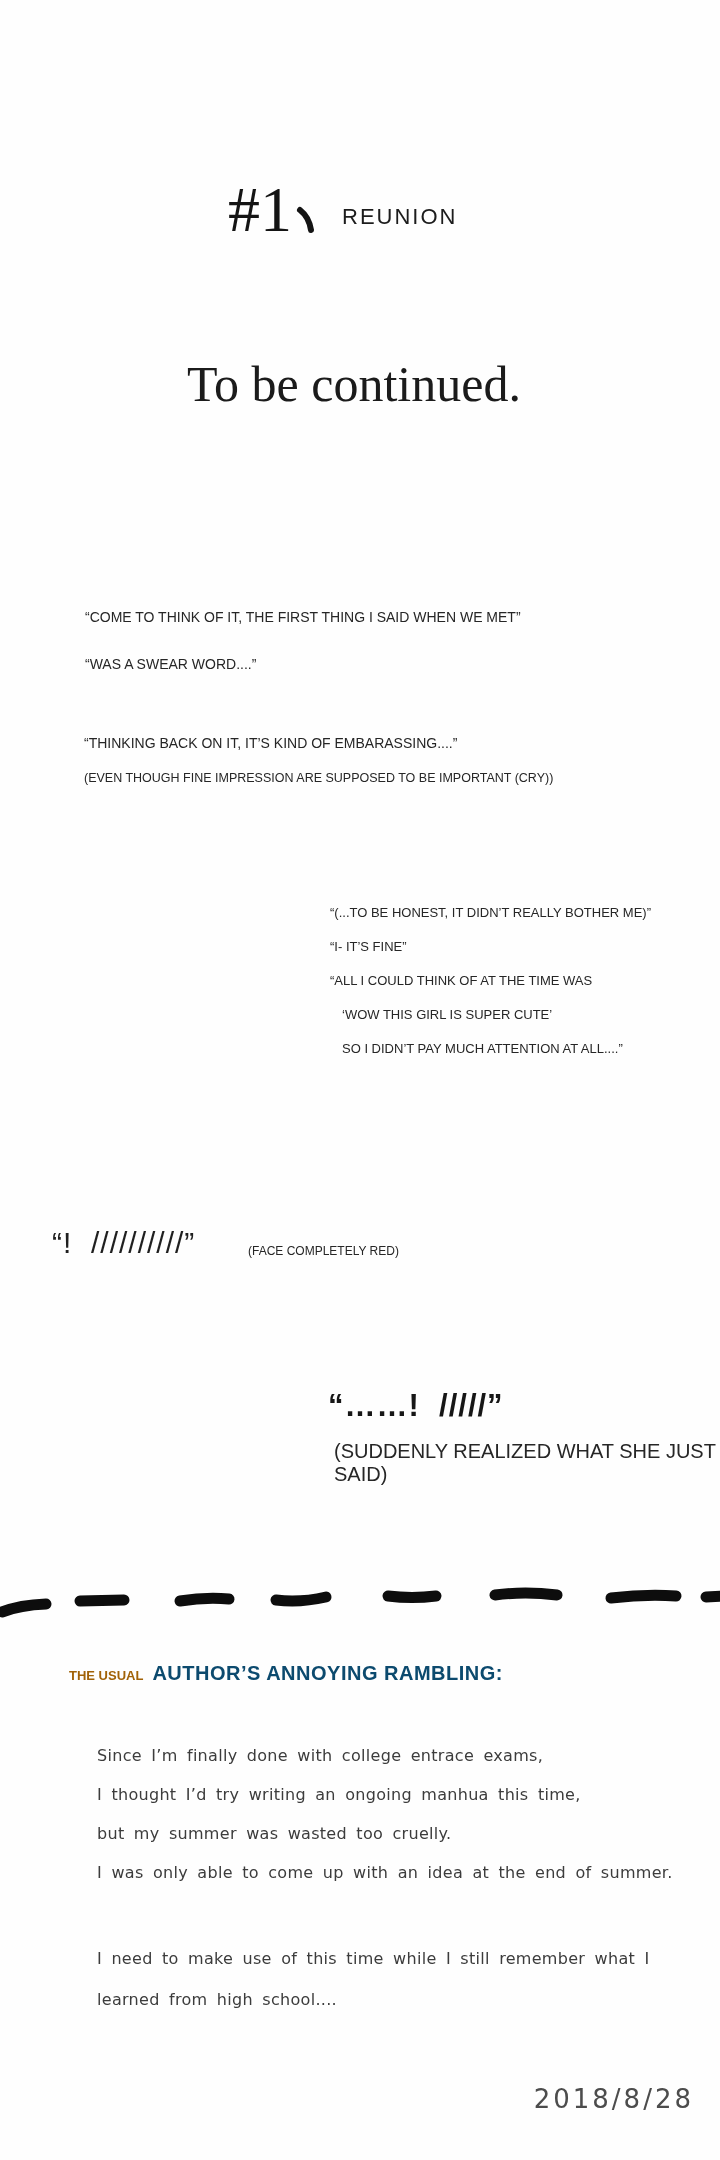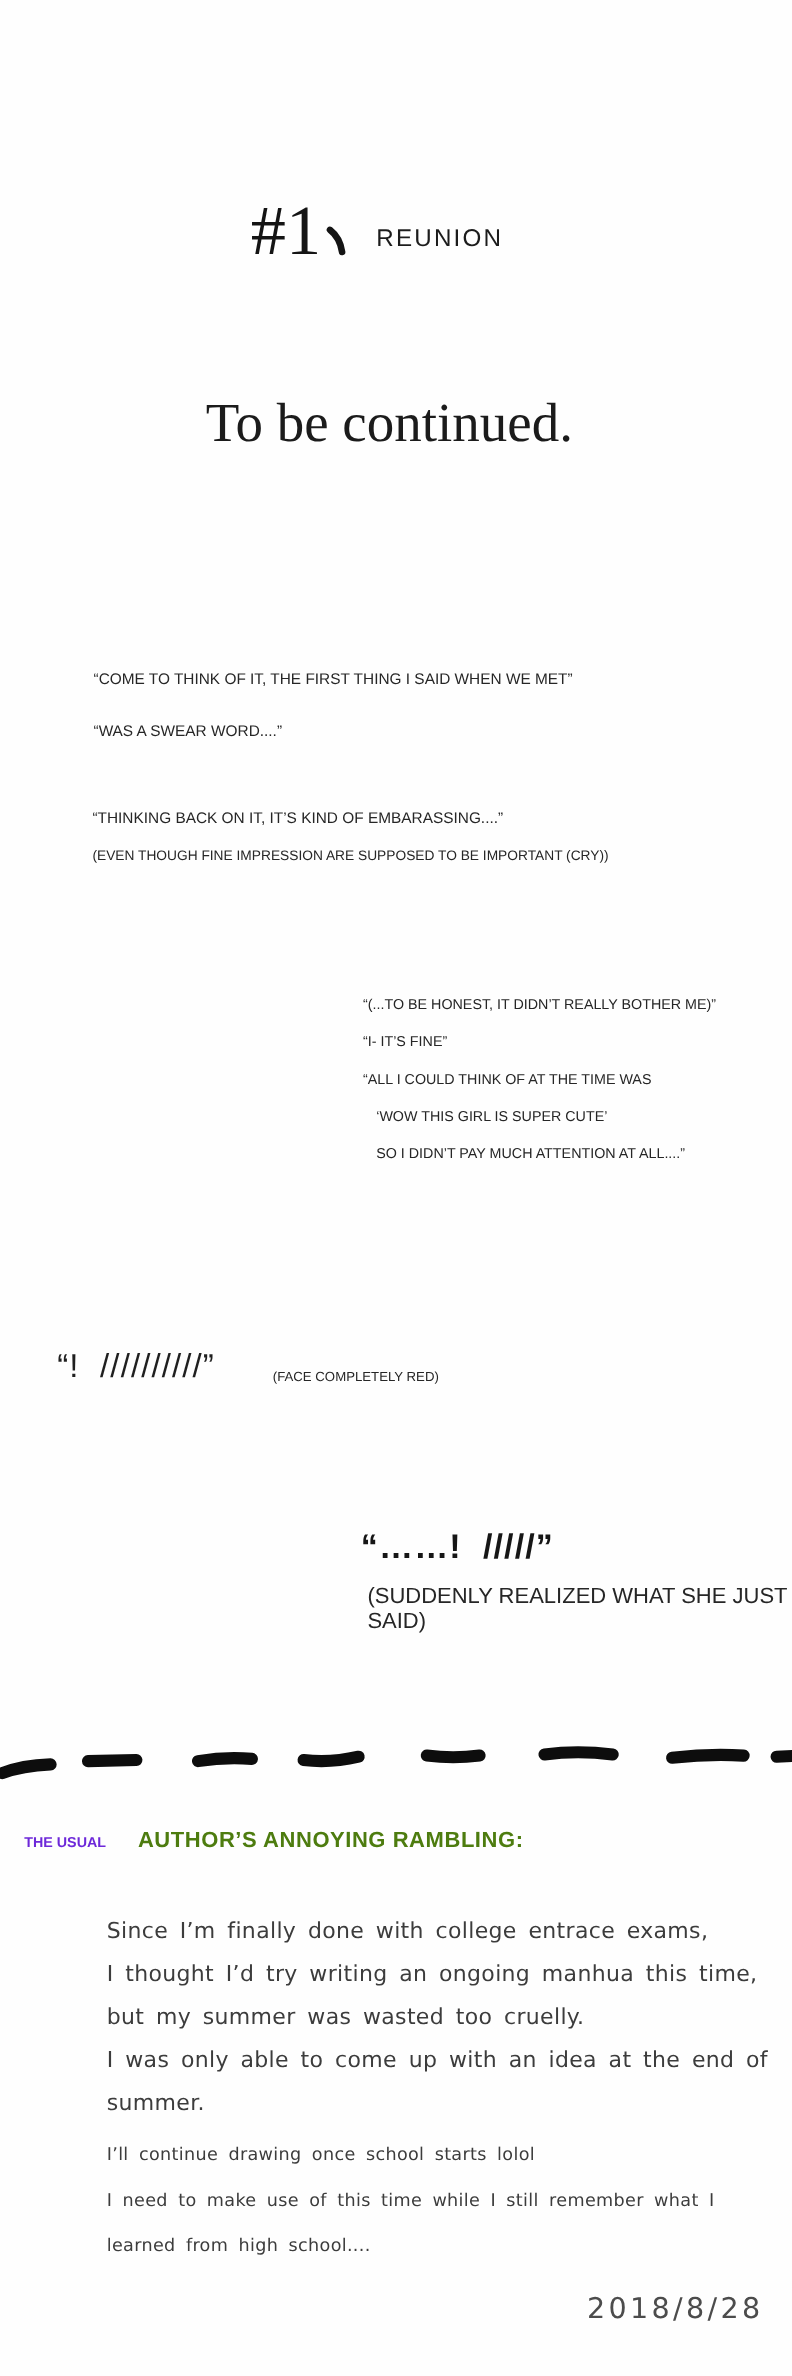--- a/index.html
+++ b/index.html
@@ -55,25 +55,25 @@
   .realize-caption{
     position:absolute; left:334px; top:1440px; font-size:20px;
   }
   
   .divider{ position:absolute; left:0; top:1584px; }
   
   .author-heading{
     position:absolute; left:22px; top:1662px;
     display:flex; align-items:baseline; gap:9px;
   }
-  .author-prefix{ font-size:13px; font-weight:bold; color:#6d28d9; }
-  .author-title{ font-size:20px; font-weight:bold; letter-spacing:0.5px; color:#4d7c0f;margin-left:20px; }
+  .author-prefix{ font-size:13px; font-weight:bold; color:#a16207;margin-left:47px; }
+  .author-title{ font-size:20px; font-weight:bold; letter-spacing:0.5px; color:#0c4a6e; }
   .hand{ font-family:"DejaVu Sans", sans-serif; color:#3c3c3c;
          letter-spacing:0.3px; word-spacing:4px; }
-  .ramble1{ position:absolute; left:97px; top:1736px; font-size:20px; line-height:39px; }
+  .ramble1{ position:absolute; left:97px; top:1736px; font-size:16px; line-height:39px; }
   .ramble2{ position:absolute; left:97px; top:1938px; font-size:16px; line-height:41px; }
   
   .date{
     position:absolute; right:26px; top:2084px;
     font-family:"DejaVu Sans", sans-serif;
     font-size:26px; letter-spacing:3px; color:#4c4c4c;
   }
   .watermark{
     position:absolute; right:6px; top:2124px;
     display:flex; align-items:center; gap:4px;
@@ -142,21 +142,20 @@
   </div>
 
   <div class="hand ramble1">
     <div>Since I’m finally done with college entrace exams,</div>
     <div>I thought I’d try writing an ongoing manhua this time,</div>
     <div>but my summer was wasted too cruelly.</div>
     <div>I was only able to come up with an idea at the end of summer.</div>
   </div>
 
   <div class="hand ramble2">
-    <div>I’ll continue drawing once school starts lolol</div>
     <div>I need to make use of this time while I still remember what I</div>
     <div>learned from high school....</div>
   </div>
 
   <div class="date">2018/8/28</div>
 
 
 </div>
 
 </body></html>

